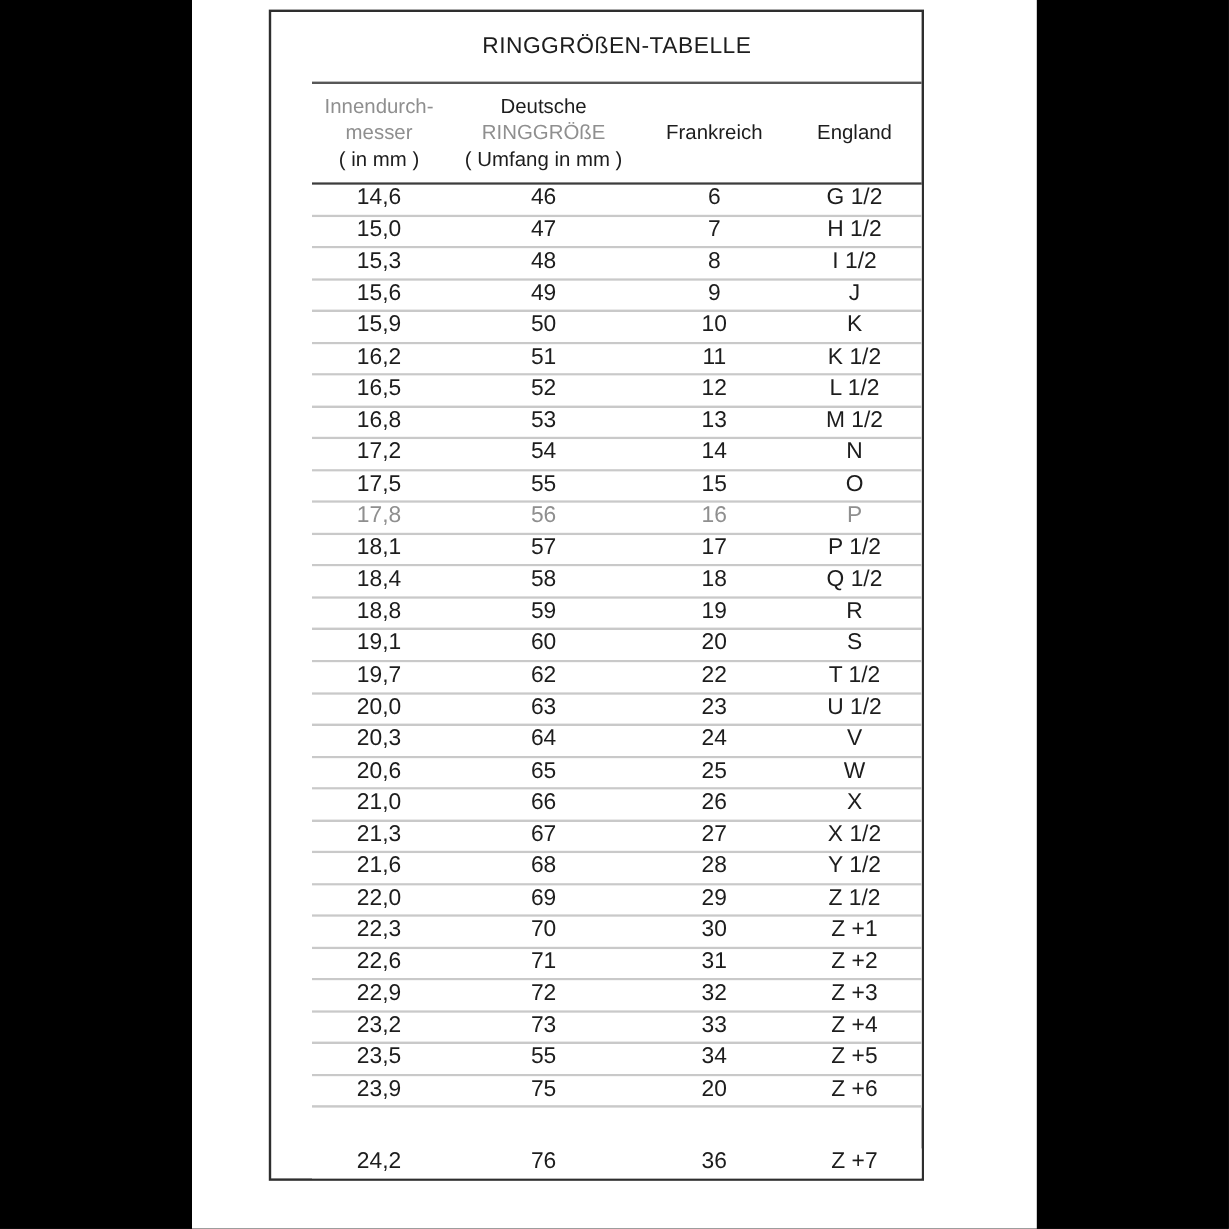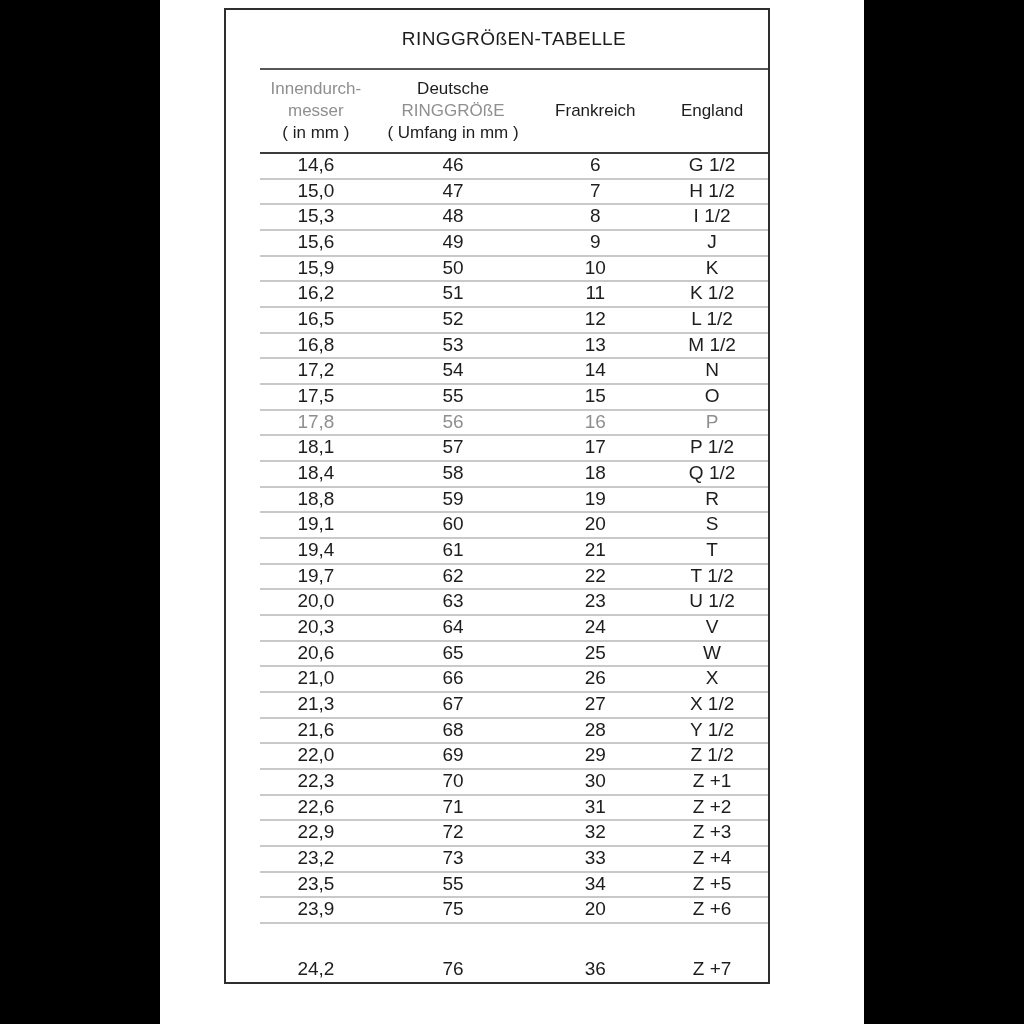--- a/index.html
+++ b/index.html
@@ -213,26 +213,20 @@
             <div class="cell col-2">19</div>
             <div class="cell col-3">R</div>
           </div>
           <div class="row">
             <div class="cell col-0">19,1</div>
             <div class="cell col-1">60</div>
             <div class="cell col-2">20</div>
             <div class="cell col-3">S</div>
           </div>
           <div class="row">
-            <div class="cell col-0">19,4</div>
-            <div class="cell col-1">61</div>
-            <div class="cell col-2">21</div>
-            <div class="cell col-3">T</div>
-          </div>
-          <div class="row">
             <div class="cell col-0">19,7</div>
             <div class="cell col-1">62</div>
             <div class="cell col-2">22</div>
             <div class="cell col-3">T 1/2</div>
           </div>
           <div class="row">
             <div class="cell col-0">20,0</div>
             <div class="cell col-1">63</div>
             <div class="cell col-2">23</div>
             <div class="cell col-3">U 1/2</div>

